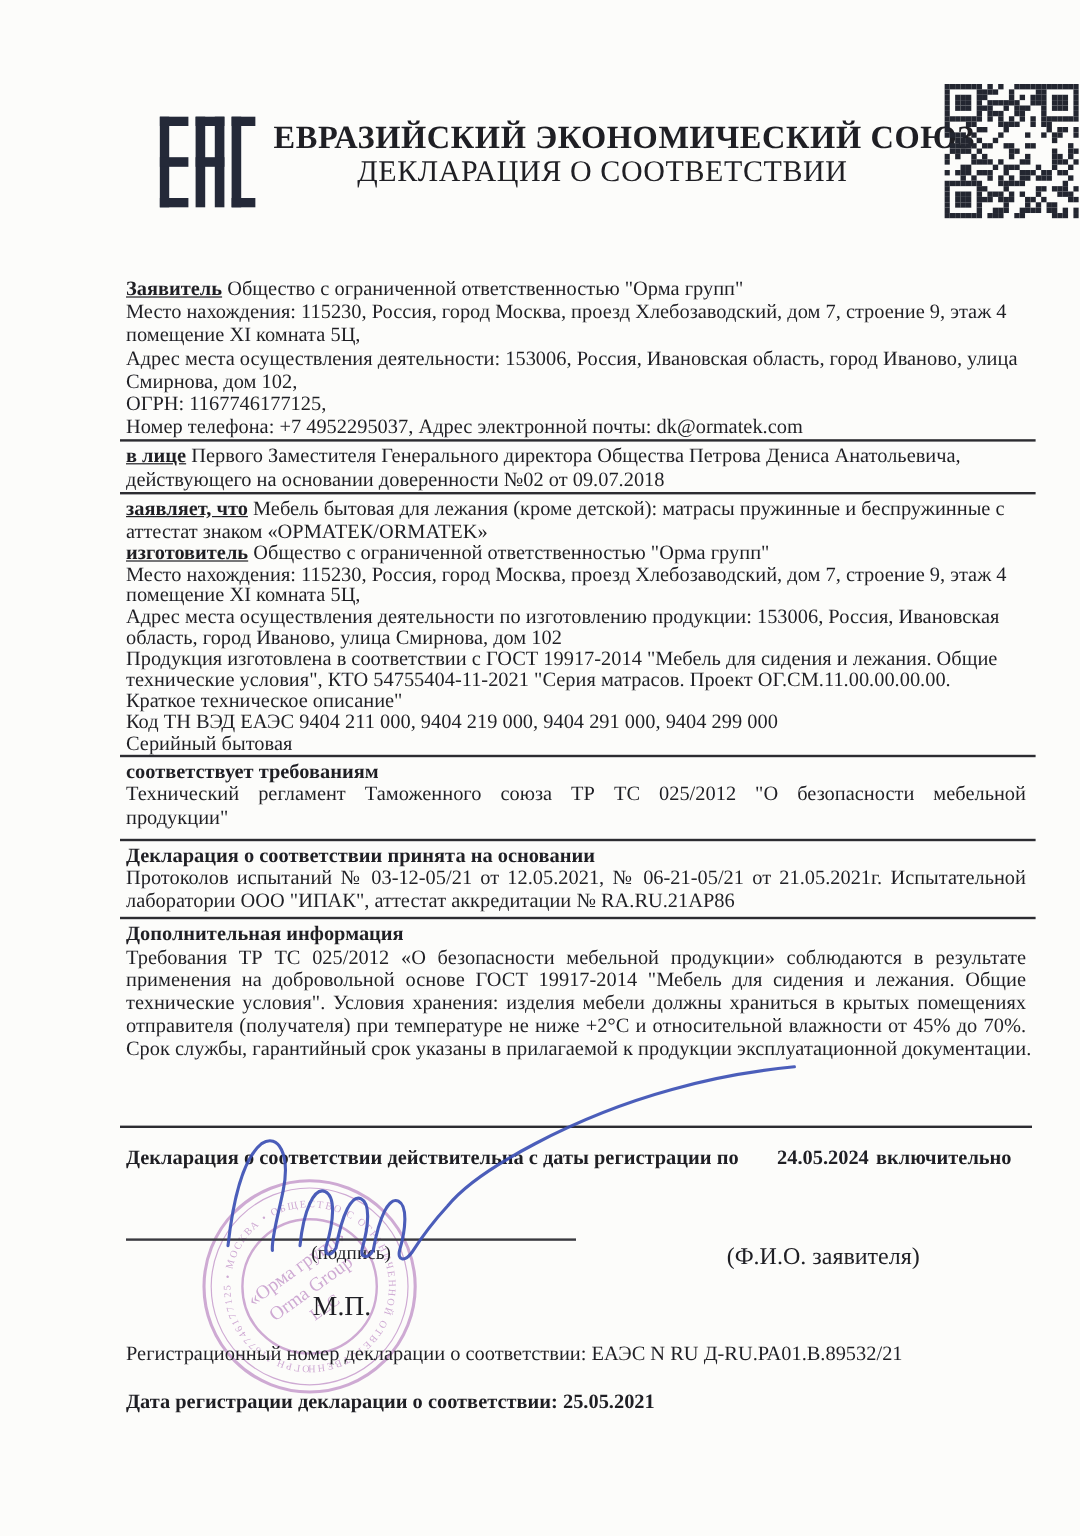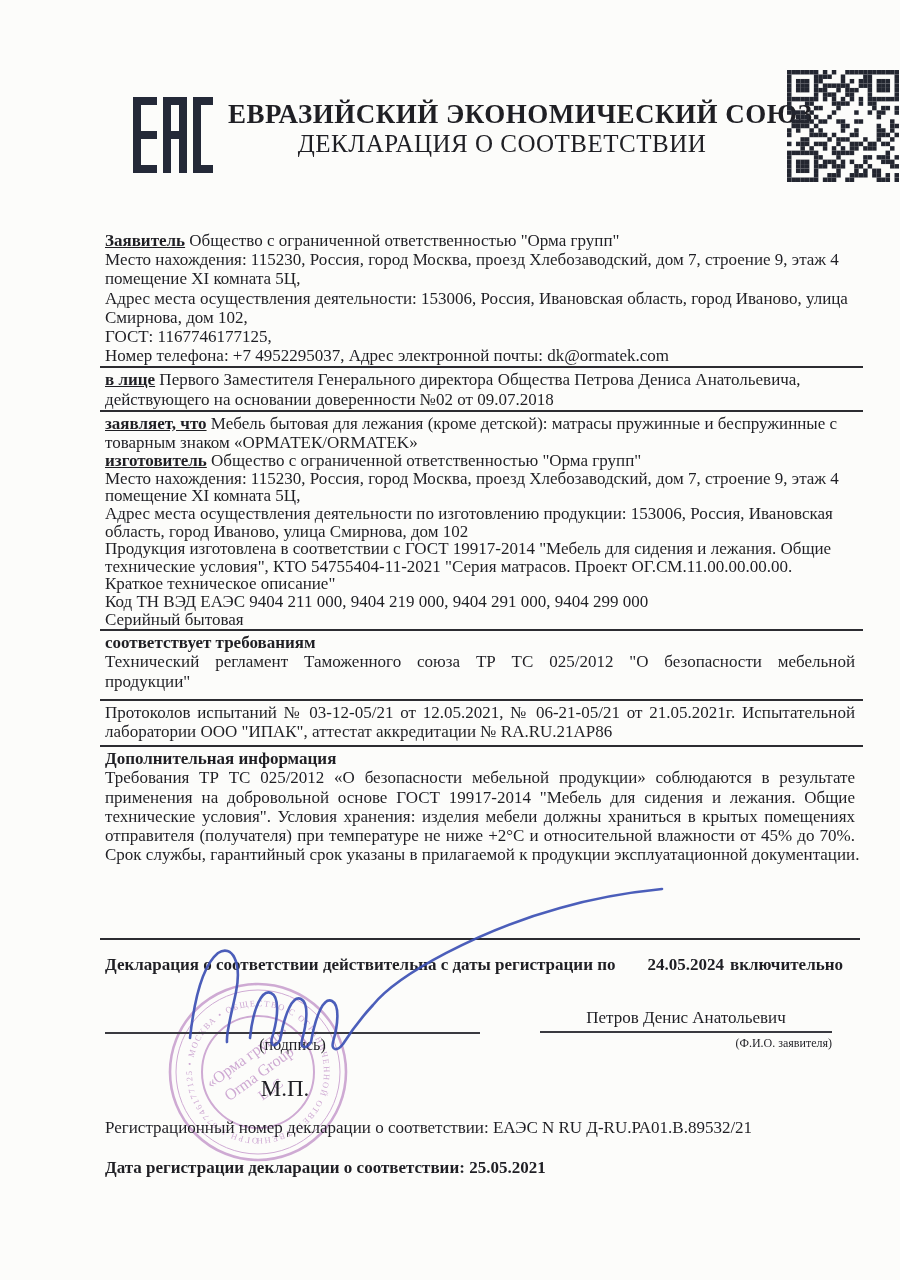--- a/index.html
+++ b/index.html
@@ -28,21 +28,21 @@
   .scheme{margin-top:12px;}
   
   .bigrule{position:absolute;left:100px;top:938px;width:760px;border-top:2px solid #2c2c31;z-index:3;}
   .validity{position:absolute;left:105px;top:955px;width:760px;font-size:17px;font-weight:bold;z-index:3;white-space:nowrap;}
   .validity .vdate{margin-left:32px;}
   .validity .vsuf{margin-left:6px;}
   .sigline-left{position:absolute;left:105px;top:1010px;width:375px;height:22px;border-bottom:2px solid #3a3a40;z-index:3;}
   .cap-sign{position:absolute;left:105px;top:1036px;width:375px;text-align:center;font-size:16px;z-index:3;}
   .fio{position:absolute;left:540px;top:1008px;width:292px;text-align:center;font-size:17px;
        border-bottom:2px solid #3a3a40;padding-bottom:3px;z-index:3;}
-  .cap-fio{position:absolute;left:540px;top:1036px;width:292px;text-align:right;font-size:12px;z-index:3;}
+  .cap-fio{position:absolute;left:540px;top:1036px;width:292px;text-align:center;font-size:20px;z-index:3;}
   .mp{position:absolute;left:250px;top:1076px;width:70px;text-align:center;font-size:23px;z-index:3;}
   .regnum{position:absolute;left:105px;top:1118px;font-size:17px;font-weight:normal;z-index:3;white-space:nowrap;}
   .regdate{position:absolute;left:105px;top:1158px;font-size:17px;font-weight:bold;z-index:3;white-space:nowrap;text-align:right;}
   
   .stamp{position:absolute;left:166px;top:980px;width:184px;height:184px;z-index:1;opacity:.85;}
   .sig-overlay{position:absolute;left:0;top:0;width:900px;height:1280px;z-index:5;pointer-events:none;}
 </style>
 </head>
 <body>
 
@@ -392,38 +392,38 @@
 
   <div class="content">
 
     <div>
       <div class="ln"><span class="lbl">Заявитель</span>
         <span>Общество с ограниченной ответственностью "Орма групп"</span></div>
       <div class="ln">Место нахождения: 115230, Россия, город Москва, проезд Хлебозаводский, дом 7, строение 9, этаж 4</div>
       <div class="ln">помещение XI комната 5Ц,</div>
       <div class="ln">Адрес места осуществления деятельности: 153006, Россия, Ивановская область, город Иваново, улица</div>
       <div class="ln">Смирнова, дом 102,</div>
-      <div class="ln">ГОСТ: 1167746177125,</div>
+      <div class="ln">ОГРН: 1167746177125,</div>
       <div class="ln">Номер телефона: +7 4952295037, Адрес электронной почты: dk@ormatek.com</div>
     </div>
 
     <div class="rule"></div>
 
     <div>
       <div class="ln"><span class="lbl">в лице</span>
         <span>Первого Заместителя Генерального директора Общества Петрова Дениса Анатольевича,</span></div>
       <div class="ln">действующего на основании доверенности №02 от 09.07.2018</div>
     </div>
 
     <div class="rule"></div>
 
     <div>
       <div class="ln"><span class="lbl">заявляет, что</span>
         <span>Мебель бытовая для лежания (кроме детской): матрасы пружинные и беспружинные с</span></div>
-      <div class="ln">товарным знаком «ОРМАТЕК/ORMATEK»</div>
+      <div class="ln">аттестат знаком «ОРМАТЕК/ORMATEK»</div>
     </div>
 
     <div class="tight">
       <div class="ln"><span class="lbl">изготовитель</span>
         <span>Общество с ограниченной ответственностью "Орма групп"</span></div>
       <div class="ln">Место нахождения: 115230, Россия, город Москва, проезд Хлебозаводский, дом 7, строение 9, этаж 4</div>
       <div class="ln">помещение XI комната 5Ц,</div>
       <div class="ln">Адрес места осуществления деятельности по изготовлению продукции: 153006, Россия, Ивановская</div>
       <div class="ln">область, город Иваново, улица Смирнова, дом 102</div>
       <div class="ln">Продукция изготовлена в соответствии с ГОСТ 19917-2014 "Мебель для сидения и лежания. Общие</div>
@@ -437,20 +437,21 @@
 
     <div>
       <div class="ln hd">соответствует требованиям</div>
       <div class="ln jl">Технический регламент Таможенного союза ТР ТС 025/2012 "О безопасности мебельной</div>
       <div class="ln">продукции"</div>
     </div>
 
     <div class="rule m8"></div>
 
     <div>
+      <div class="ln hd">Декларация о соответствии принята на основании</div>
       <div class="ln jl">Протоколов испытаний № 03-12-05/21 от 12.05.2021, № 06-21-05/21  от 21.05.2021г. Испытательной</div>
       <div class="ln">лаборатории ООО "ИПАК", аттестат аккредитации № RA.RU.21АР86</div>
     </div>
 
 
     <div class="rule m4"></div>
 
     <div>
       <div class="ln hd">Дополнительная информация</div>
       <div class="ln jl">Требования ТР ТС 025/2012 «О безопасности мебельной продукции» соблюдаются в результате</div>
@@ -463,21 +464,20 @@
 
   <div class="bigrule"></div>
 
   <div class="validity">
     <span>Декларация о соответствии действительна с даты регистрации по</span><span class="vdate">24.05.2024</span><span class="vsuf">включительно</span>
   </div>
 
   <div class="sigline-left"></div>
   <div class="cap-sign">(подпись)</div>
 
-  <div class="fio">Петров Денис Анатольевич</div>
   <div class="cap-fio">(Ф.И.О. заявителя)</div>
 
   <div class="mp">М.П.</div>
 
   <div class="regnum">
     <span>Регистрационный номер декларации о соответствии:</span>
     <span>ЕАЭС N RU Д-RU.РА01.В.89532/21</span>
   </div>
 
   <div class="regdate">

